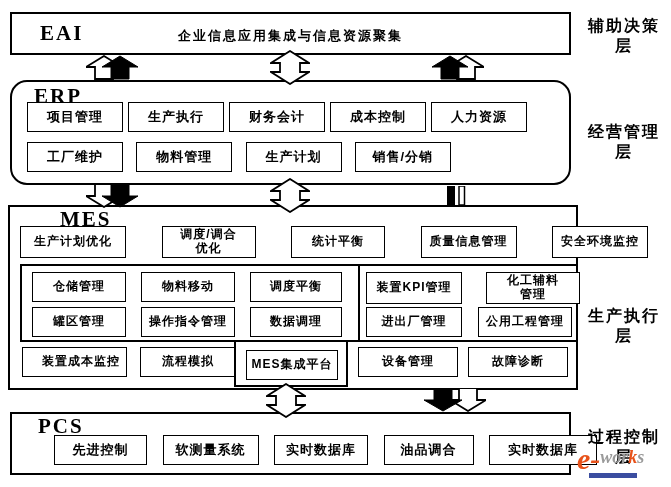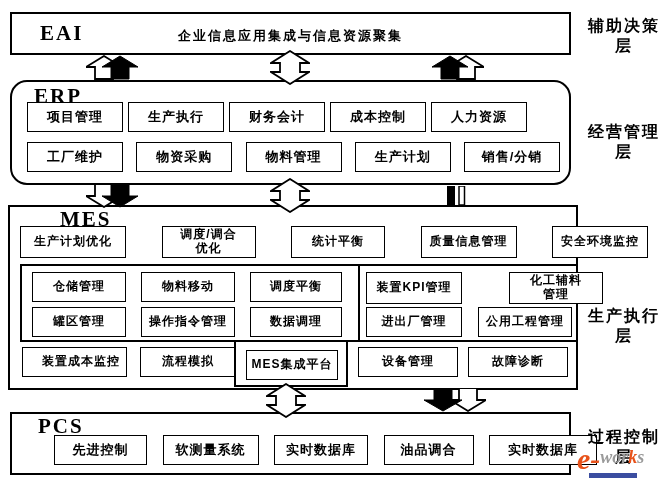--- a/index.html
+++ b/index.html
@@ -60,21 +60,20 @@
     <div class="layer-title" style="left:22px;top:2px;">ERP</div>
     <div class="row-grid" style="left:15px;top:20px;width:500px;grid-template-columns:repeat(5,96px);">
         <div class="sbox">项目管理</div>
         <div class="sbox">生产执行</div>
         <div class="sbox">财务会计</div>
         <div class="sbox">成本控制</div>
         <div class="sbox">人力资源</div>
       </div>
     <div class="row-grid" style="left:15px;top:60px;width:533px;grid-template-columns:repeat(5,96px);">
         <div class="sbox">工厂维护</div>
-        <div class="sbox">物资采购</div>
         <div class="sbox">物料管理</div>
         <div class="sbox">生产计划</div>
         <div class="sbox">销售/分销</div>
       </div>
   </div>
 
   <div class="layer mes-cells" style="left:8px;top:205px;width:570px;height:185px;">
     <div class="layer-title" style="left:50px;top:0px;">MES</div>
     <div class="row-grid" style="left:10px;top:19px;width:628px;grid-template-columns:106px 94px 94px 96px 96px;">
         <div class="sbox">生产计划优化</div>
@@ -92,21 +91,21 @@
           <div class="sbox">调度平衡</div>
         </div>
       <div class="row-grid" style="left:10px;top:41px;width:310px;grid-template-columns:94px 94px 92px;">
           <div class="sbox">罐区管理</div>
           <div class="sbox">操作指令管理</div>
           <div class="sbox">数据调理</div>
         </div>
     </div>
 
     <div class="group-box" style="left:348px;top:57px;width:220px;height:78px;">
-      <div class="row-grid" style="left:6px;top:6px;width:237px;grid-template-columns:96px 94px;">
+      <div class="row-grid" style="left:6px;top:6px;width:214px;grid-template-columns:96px 94px;">
           <div class="sbox">装置KPI管理</div>
           <div class="sbox">化工辅料
 管理</div>
         </div>
       <div class="row-grid" style="left:6px;top:41px;width:206px;grid-template-columns:96px 94px;">
           <div class="sbox">进出厂管理</div>
           <div class="sbox">公用工程管理</div>
         </div>
     </div>
 

